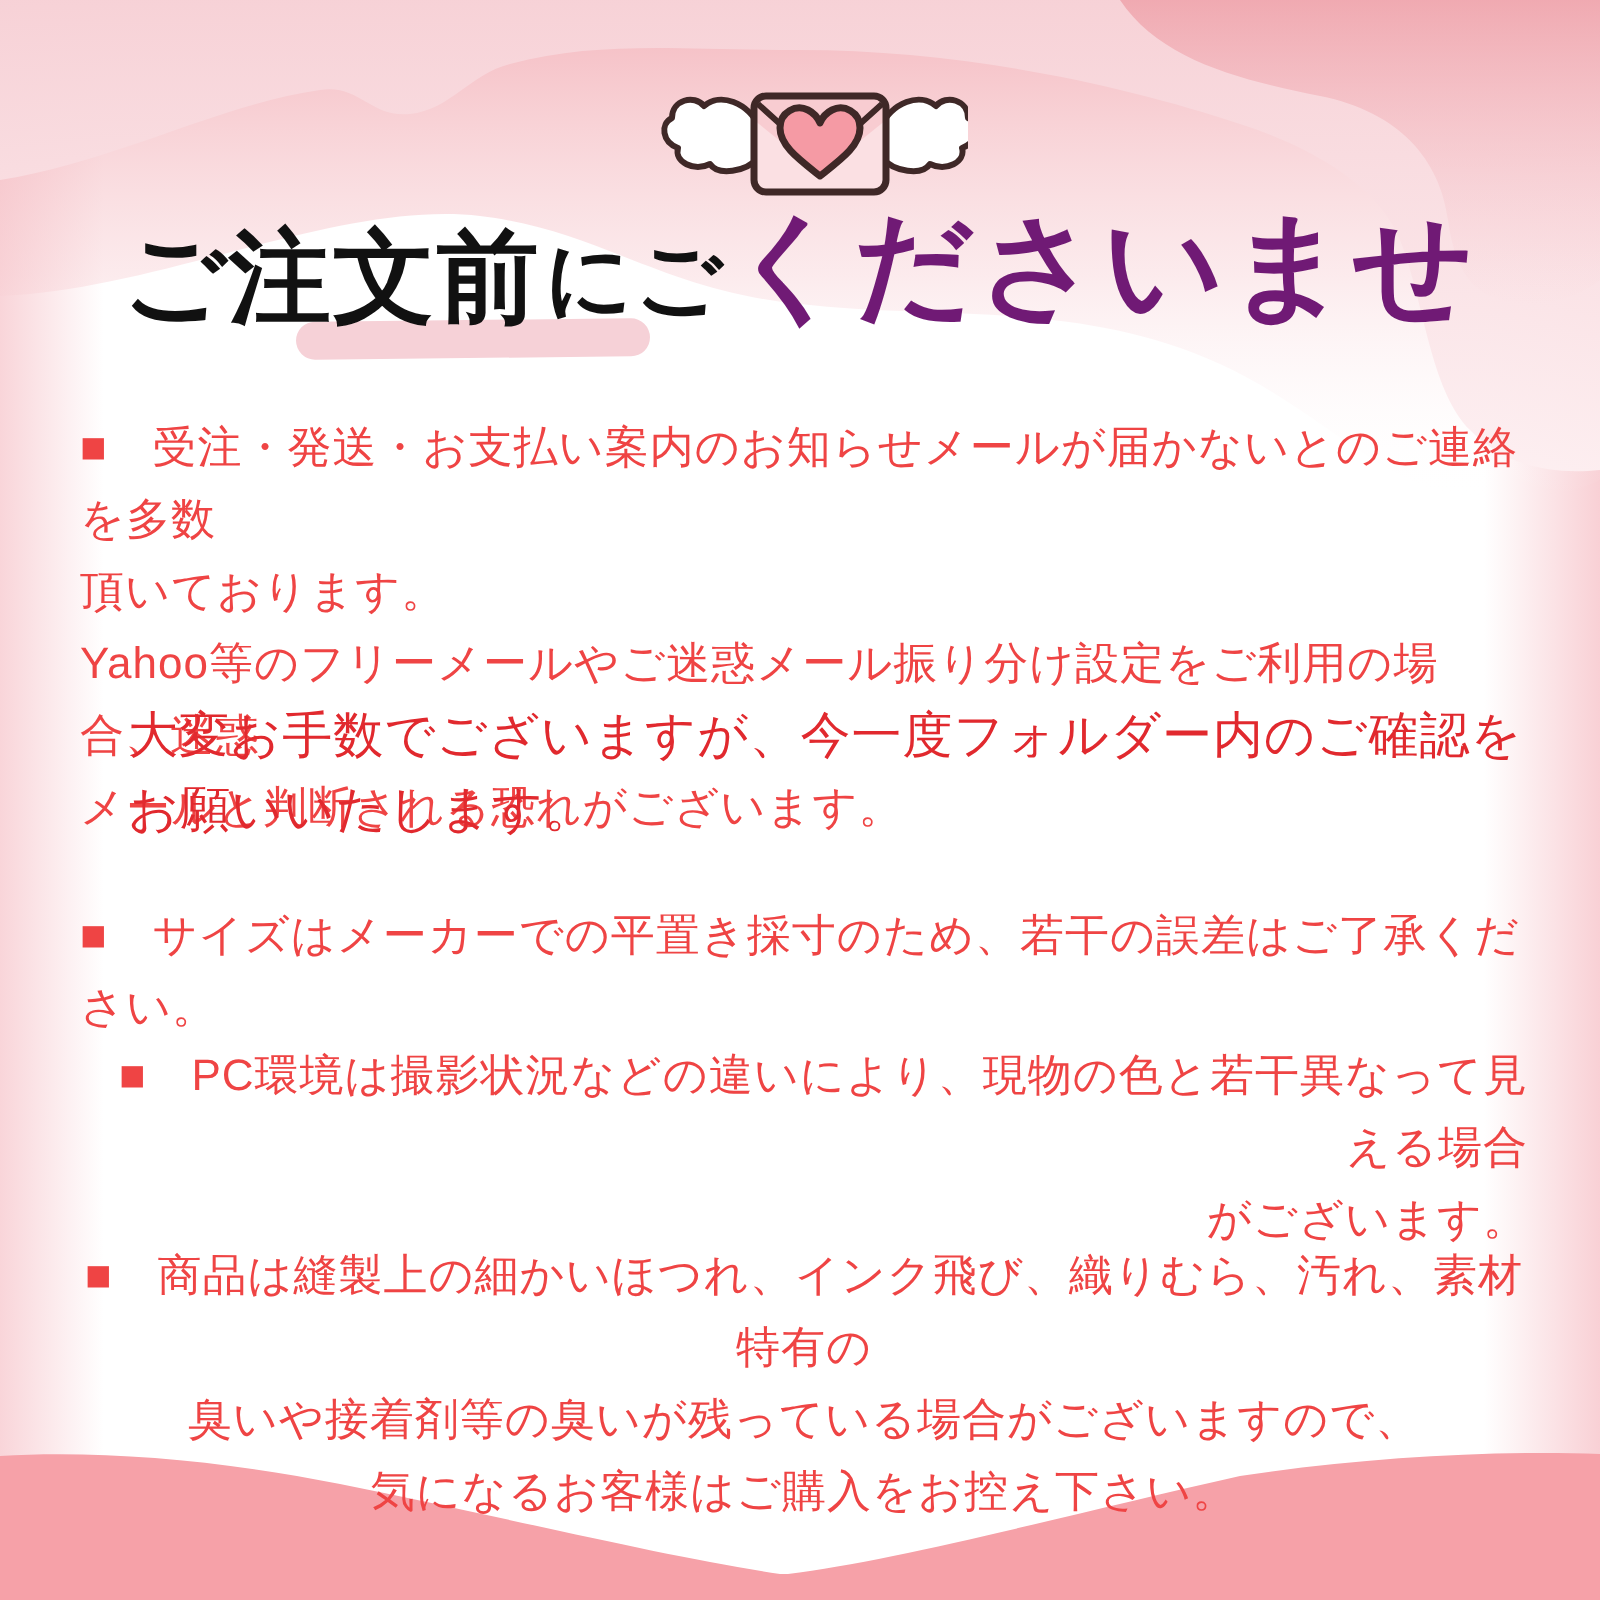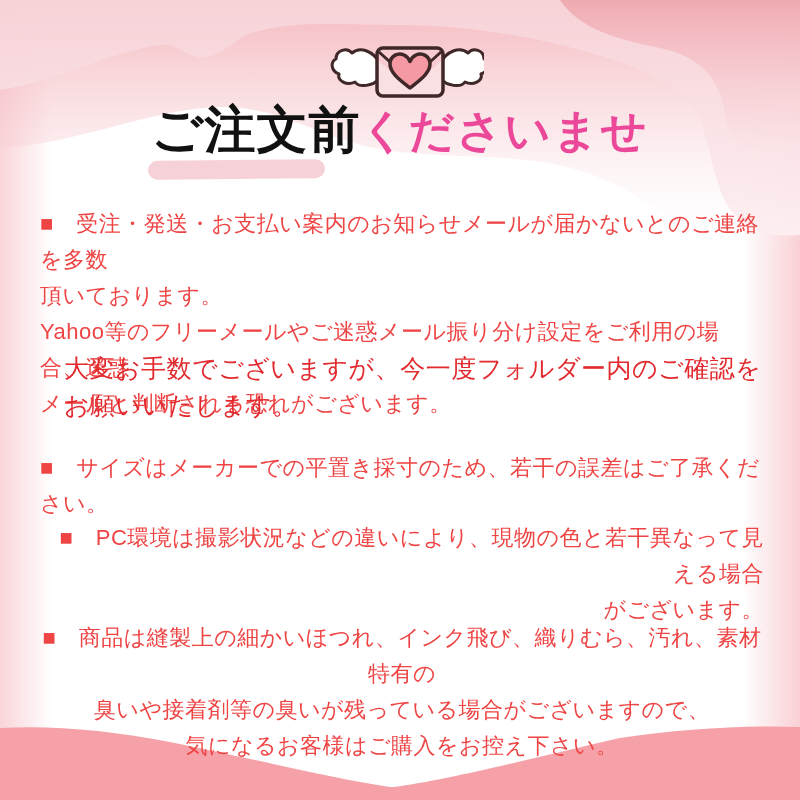--- a/index.html
+++ b/index.html
@@ -17,21 +17,21 @@
   .icon-wrap{position:absolute;left:328px;top:38px;width:156px;height:64px;z-index:2;}
   
   .title{
     position:absolute;left:0;right:0;top:104px;margin:0;z-index:2;
     display:flex;justify-content:center;align-items:flex-end;
     font-weight:700;color:#111;line-height:1;letter-spacing:1px;white-space:nowrap;
   }
   .title .t1{font-size:51px;}
   .title .t2{font-size:43px;padding:0 2px 2px 2px;}
   .title .t3{font-size:53px;color:#c32126;}
-  .title .t4{font-size:45px;color:#ec4899;padding-bottom:1px;font-family:"Liberation Serif","DejaVu Serif",serif;font-weight:600;letter-spacing:2px;}
+  .title .t4{font-size:59px;color:#701a75;padding-bottom:1px;font-family:"Liberation Serif","DejaVu Serif",serif;font-weight:600;letter-spacing:2px;}
   .title-highlight{
     position:absolute;left:148px;top:160px;width:177px;height:19px;z-index:1;
     background:#f6d1d7;border-radius:10px;transform:rotate(-.6deg);
   }
   
   .notice{
     position:absolute;left:40px;width:724px;margin:0;z-index:2;
     color:#ef4444;font-size:22px;line-height:36px;white-space:pre-line;letter-spacing:.5px;
   }
   .notice.red{color:#e1292e;font-size:25px;line-height:37px;font-weight:500;letter-spacing:.5px;margin-left:24px;}
@@ -82,20 +82,21 @@
       <path d="M49,22 L49,15 Q49,10 54,10 L110,10 Q115,10 115,15 L115,22 L84,47 L80,47 Z" fill="#f8ccd1"></path>
       <path d="M51,14 L82,42 L113,14" fill="none" stroke="#3f2827" stroke-width="3" stroke-linejoin="round"></path>
       <rect x="49" y="10" width="66" height="48" rx="6" fill="none" stroke="#3f2827" stroke-width="3.5"></rect>
       <path d="M82,50 C72,42 62,35 62,26 C62,18 70,14 76,17 C79,18.5 81,21 82,23.5 C83,21 85,18.5 88,17 C94,14 102,18 102,26 C102,35 92,42 82,50 Z" fill="#f59aa4" stroke="#3f2827" stroke-width="3.5" stroke-linejoin="round"></path>
     </svg>
   </div>
 
   <div class="title-highlight"></div>
   <h1 class="title">
     <span class="t1">ご注文前</span>
+      <span class="t2">にご</span>
       <span class="t4">くださいませ</span>
   </h1>
 
   <p class="notice n-mail">■　受注・発送・お支払い案内のお知らせメールが届かないとのご連絡を多数
 頂いております。
 Yahoo等のフリーメールやご迷惑メール振り分け設定をご利用の場合、迷惑
 メールと判断される恐れがございます。</p>
   <p class="notice red n-mail-red">大変お手数でございますが、今一度フォルダー内のご確認を
 お願いいたします。</p>
   <p class="notice n-size">■　サイズはメーカーでの平置き採寸のため、若干の誤差はご了承ください。</p>

